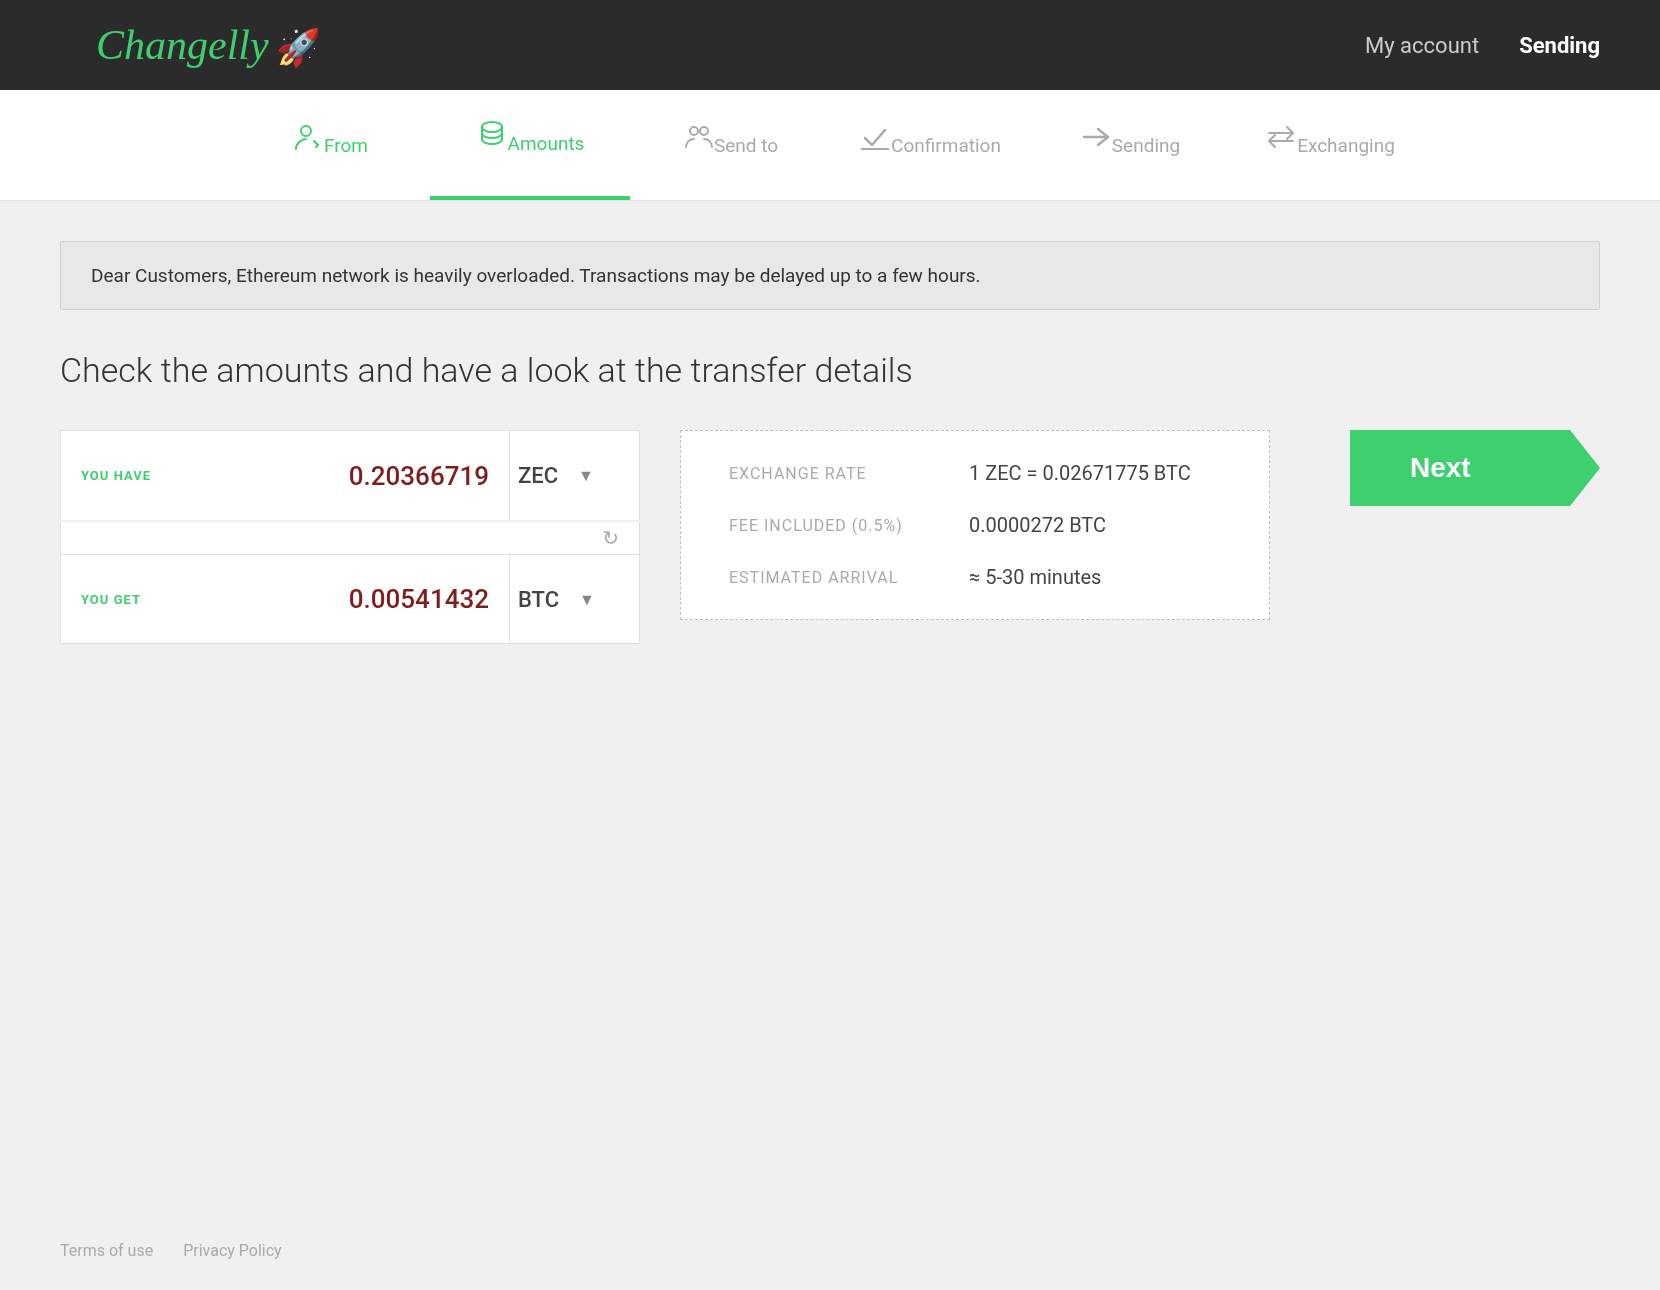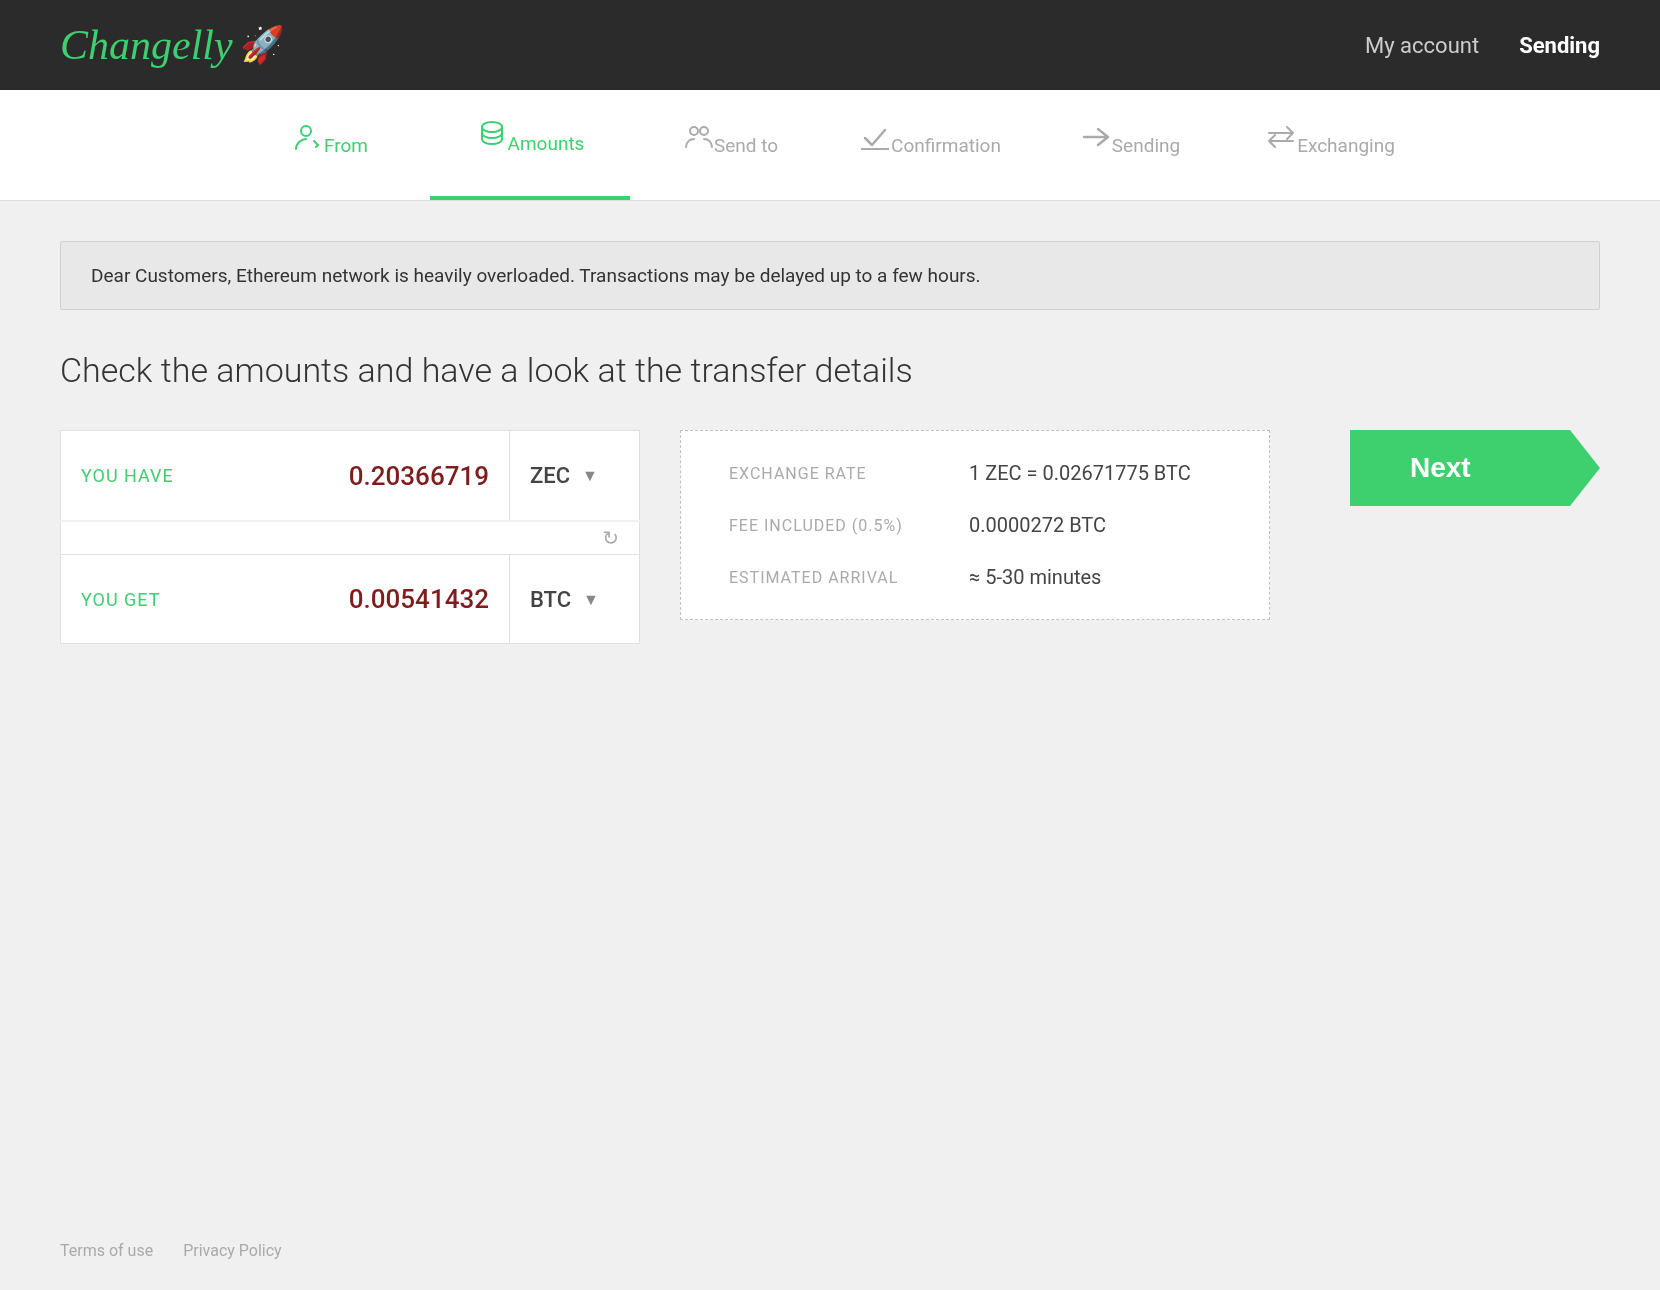--- a/index.html
+++ b/index.html
@@ -14,21 +14,22 @@
     .header {
       background: #2b2b2b;
       height: 90px;
       display: flex;
       align-items: center;
       justify-content: space-between;
       padding: 0 60px;
     }
     .logo {
       display: flex;
-      align-items: center;
+      align-items: flex-end;
+      margin-left: 36px;
     }
     .logo-text {
       font-family: 'Comic Sans MS', cursive;
       font-size: 42px;
       color: #3ecf6e;
       font-style: italic;
     }
     .logo-rocket {
       font-size: 36px;
       margin-left: 8px;
@@ -132,44 +133,44 @@
       align-items: center;
       height: 90px;
       padding: 0 20px;
       position: relative;
     }
     .amount-box:first-child {
       border-bottom: none;
     }
     .amount-label {
       color: #3ecf6e;
-      font-size: 18px;
-      font-weight: 400;
+      font-size: 13px;
+      font-weight: 700;
       letter-spacing: 1px;
       min-width: 120px;
     }
     .amount-value {
       font-size: 26px;
       color: #7f1d1d;
       font-weight: 500;
       flex: 1;
       text-align: right;
       padding-right: 20px;
     }
     .currency-selector {
       display: flex;
       align-items: center;
-      gap: 12px;
+      gap: 20px;
       font-size: 22px;
       color: #444;
       font-weight: 500;
       cursor: pointer;
       min-width: 110px;
       border-left: 1px solid #e0e0e0;
-      padding-left: 20px;
+      padding-left: 8px;
       height: 100%;
     }
     .currency-selector .chevron {
       font-size: 16px;
       color: #888;
     }
 
     
     .right-panel {
       flex: 1;

